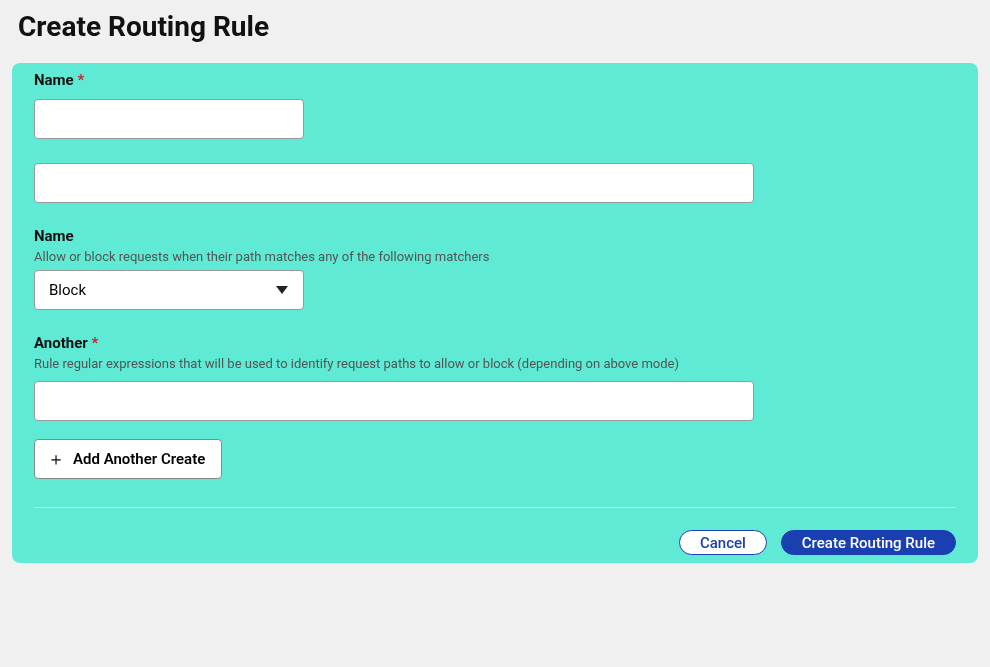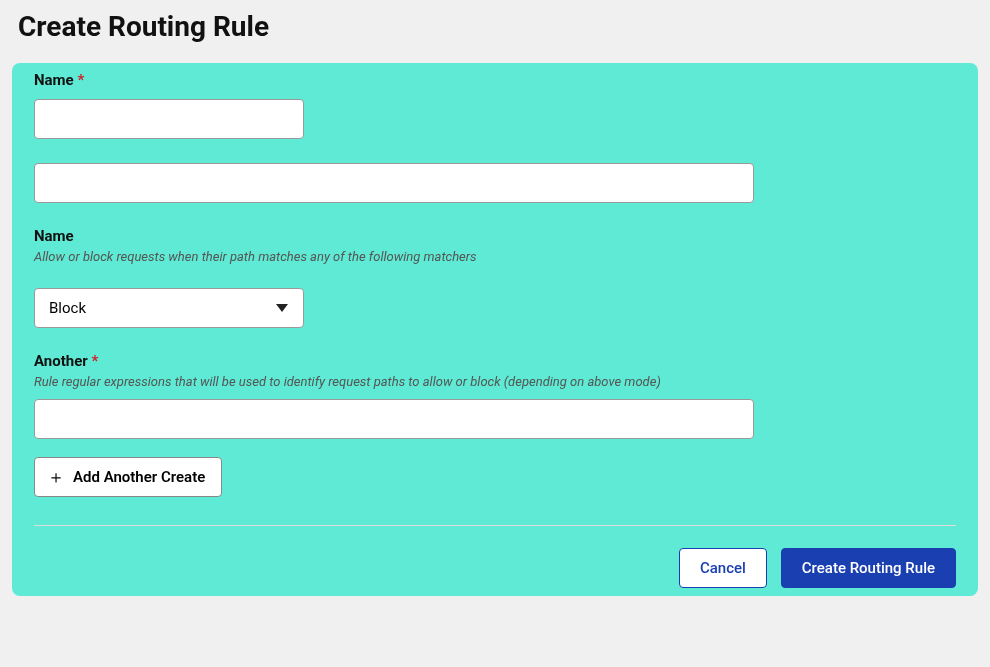--- a/index.html
+++ b/index.html
@@ -36,21 +36,20 @@
       font-weight: 700;
       color: #111;
       display: block;
       margin-bottom: 4px;
     }
     .required {
       color: #d32029;
     }
     .help-text {
       font-size: 13px;
-      font-style: italic;
       color: #555;
       margin-top: 2px;
       margin-bottom: 4px;
     }
     .text-input {
       border: 1px solid #999;
       border-radius: 4px;
       height: 40px;
       padding: 6px 10px;
       font-size: 15px;
@@ -61,21 +60,21 @@
     }
     .input-narrow {
       width: 270px;
     }
     .input-wide {
       width: 720px;
     }
     .select-wrap {
       position: relative;
       width: 270px;
-      margin-top: 24px;
+      margin-top: 6px;
     }
     .select-input {
       border: 1px solid #999;
       border-radius: 4px;
       height: 40px;
       padding: 6px 40px 6px 14px;
       font-size: 15px;
       width: 100%;
       background: #fff;
       display: flex;
@@ -117,23 +116,23 @@
       border-top: 1px solid #ddd;
       margin-top: 28px;
     }
     .footer-actions {
       display: flex;
       justify-content: flex-end;
       gap: 14px;
       margin-top: 22px;
     }
     .btn {
-      height: 40px;
+      height: 25px;
       padding: 0 20px;
-      border-radius: 4px;
+      border-radius: 13px;
       font-size: 15px;
       font-weight: 500;
       cursor: pointer;
       font-family: inherit;
     }
     .btn-secondary {
       background: #fff;
       border: 1px solid #1a3fb0;
       color: #1a3fb0;
     }

